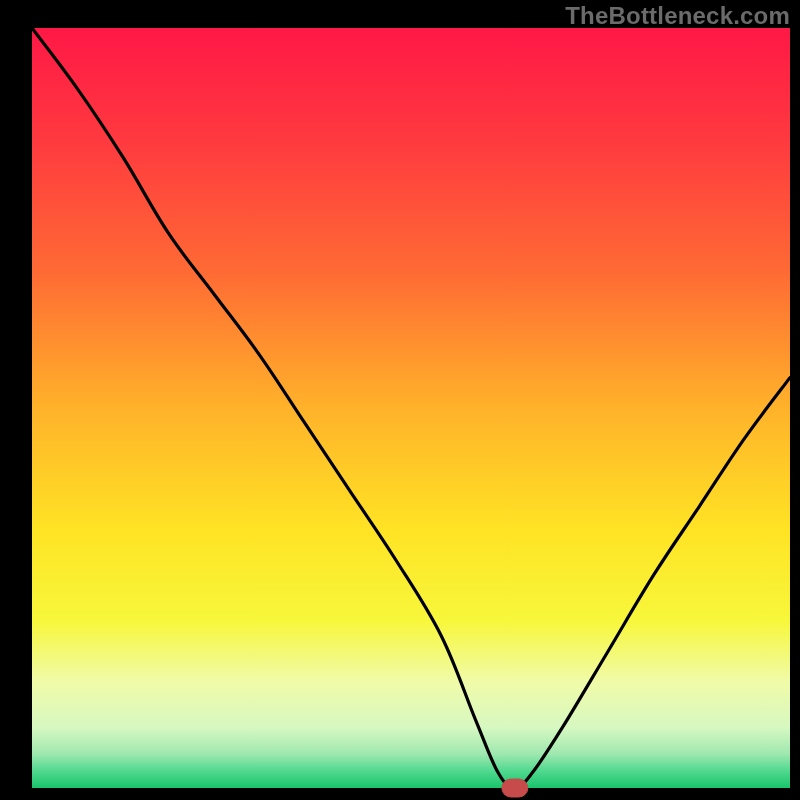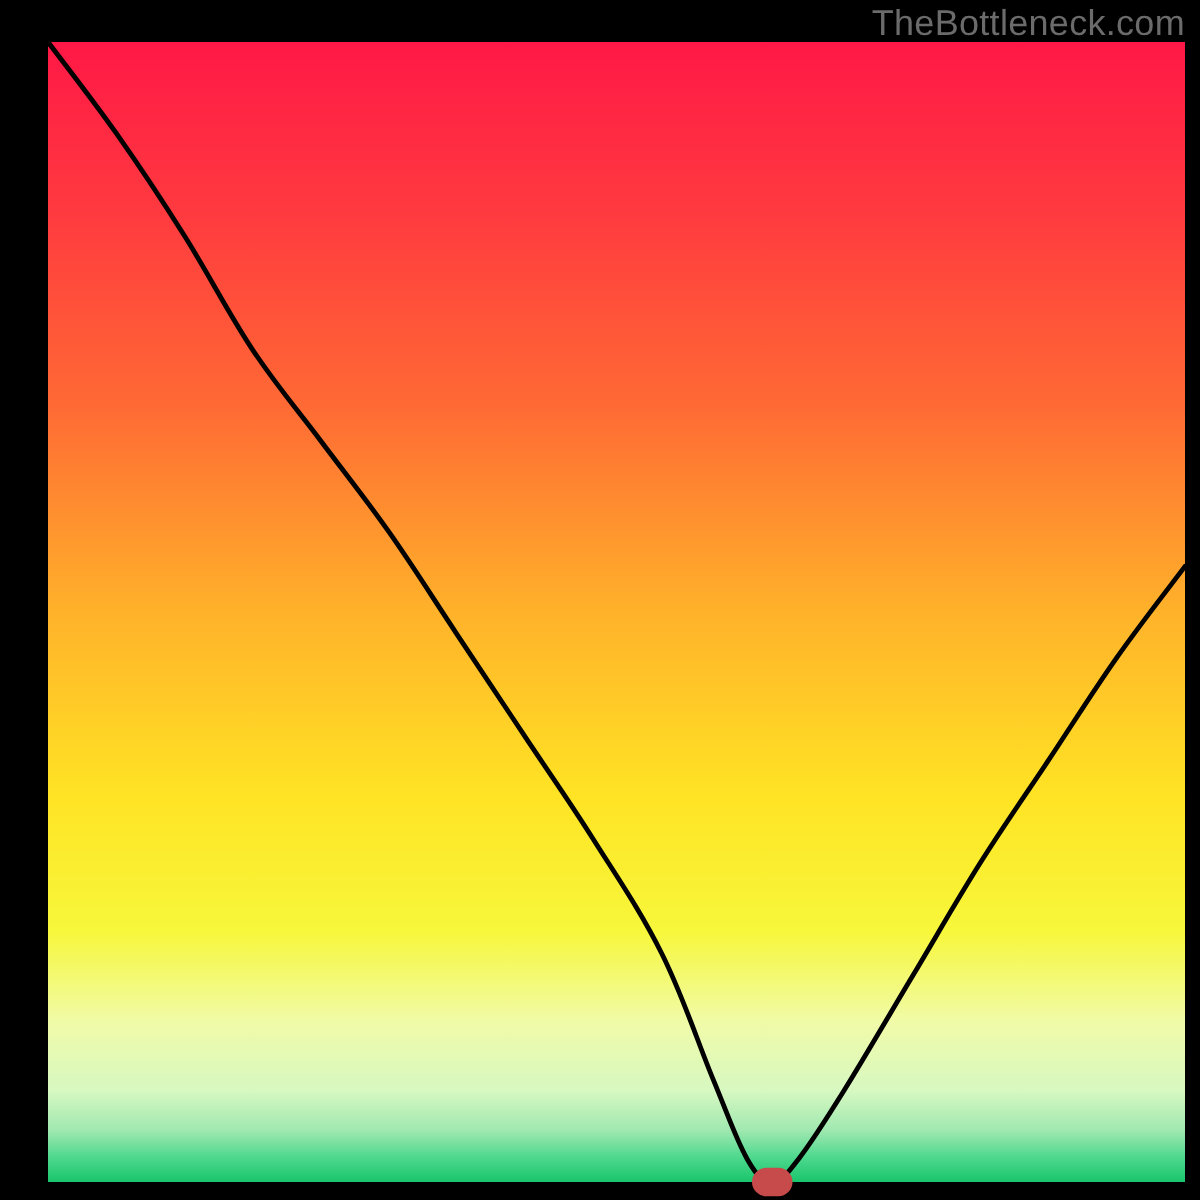--- a/index.html
+++ b/index.html
@@ -15,21 +15,21 @@
     width: 800px;
     height: 800px;
     background: #000;
   }
   .watermark {
     position: absolute;
     top: 2px;
     right: 10px;
     font-family: Arial, Helvetica, sans-serif;
     font-size: 24px;
-    font-weight: 400;
+    font-weight: 700;
     color: #6b6b6b;
     letter-spacing: 0.2px;
     z-index: 10;
   }
   svg {
     position: absolute;
     left: 0;
     top: 0;
   }
   .optimum-pill {

